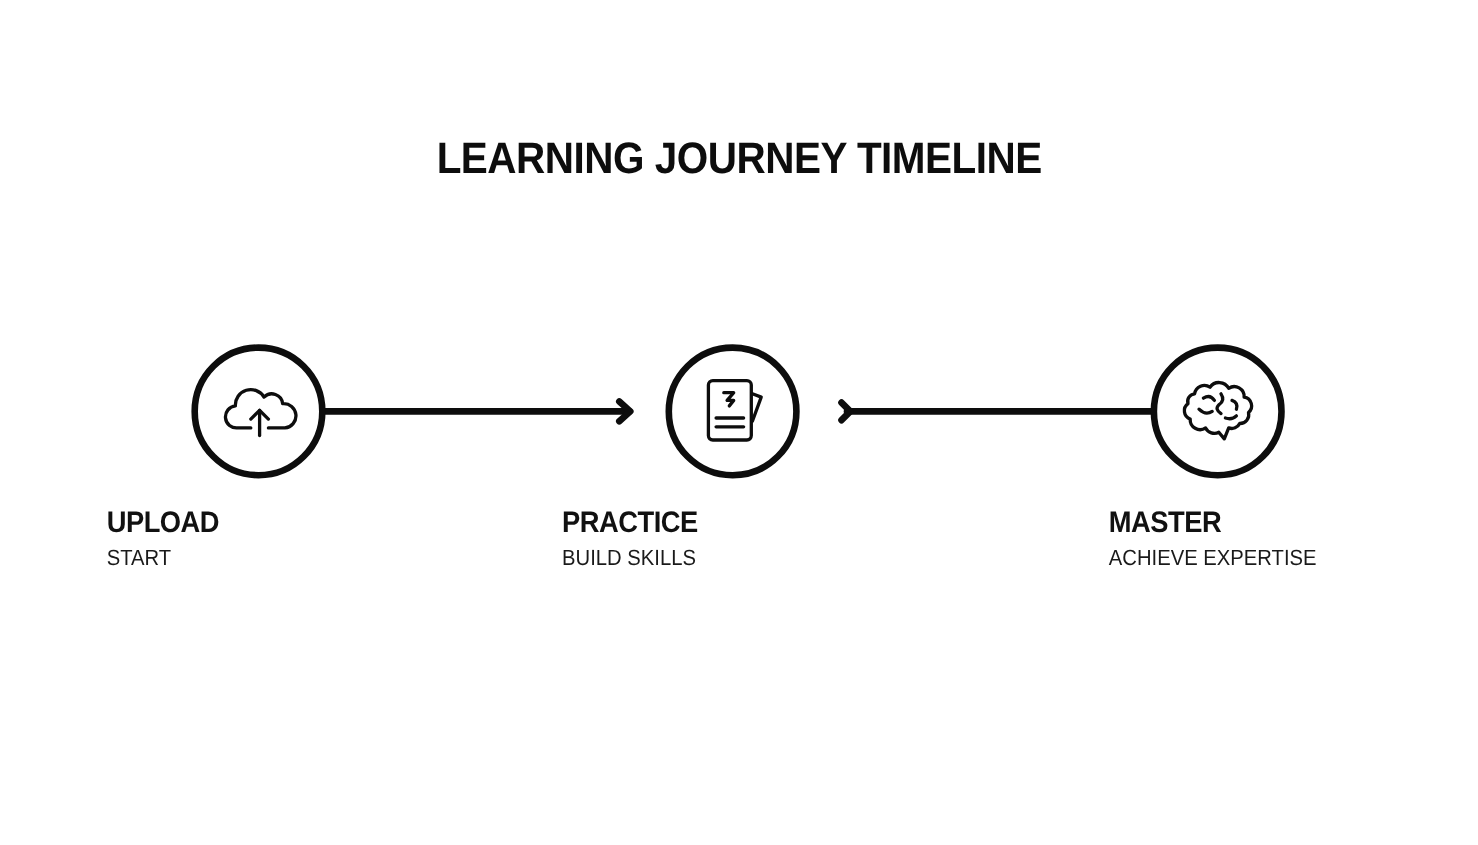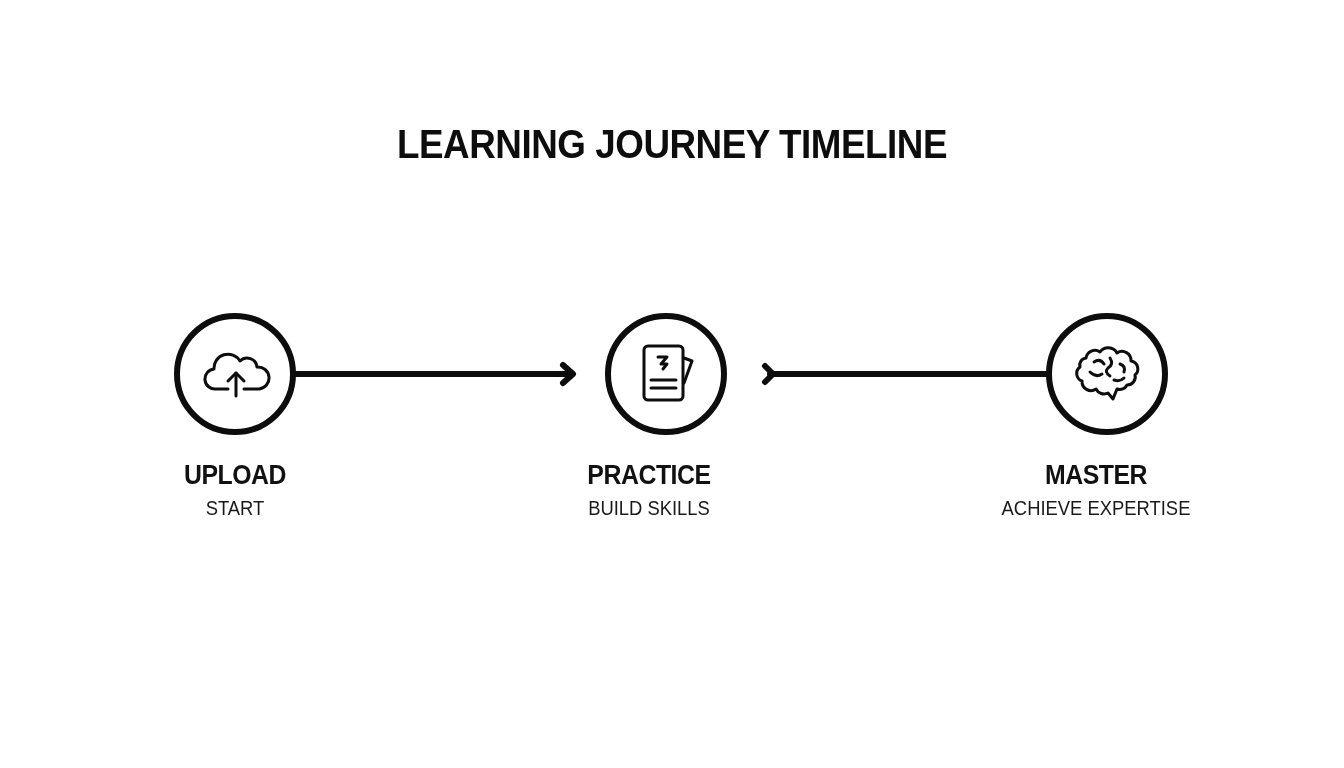--- a/index.html
+++ b/index.html
@@ -7,21 +7,21 @@
       width:1344px; height:768px; background:#ffffff; position:relative; overflow:hidden;
       font-family: "Liberation Sans", "DejaVu Sans", sans-serif; color:#111111;
     }
     .title {
       position:absolute; left:0; width:1344px; top:122px; text-align:center;
       font-size:40px; font-weight:bold; letter-spacing:-0.5px; color:#0d0d0d;
       transform: scaleX(0.92);
     }
     svg.diagram { position:absolute; left:0; top:0; }
     .label {
-      position:absolute; text-align:center; width:300px;
+      position:absolute; width:300px;
     }
     .label .main { font-size:27px; font-weight:bold; letter-spacing:-0.5px; display:block; transform:scaleX(0.92); }
     .label .sub { font-size:20px; display:block; margin-top:6px; color:#1a1a1a; transform:scaleX(0.92); }
   </style>
 </head>
 <body>
 
 <div class="title">LEARNING JOURNEY TIMELINE</div>
 
 <svg class="diagram" width="1344" height="768" viewBox="0 0 1344 768">
@@ -70,16 +70,16 @@
 </svg>
 
 <div class="label" style="left:85px; top:460px;">
   <span class="main">UPLOAD</span>
   <span class="sub">START</span>
 </div>
 <div class="label" style="left:499px; top:460px;">
   <span class="main">PRACTICE</span>
   <span class="sub">BUILD SKILLS</span>
 </div>
-<div class="label" style="left:946px; top:460px;">
+<div class="label" style="left:996px; top:460px;">
   <span class="main">MASTER</span>
   <span class="sub">ACHIEVE EXPERTISE</span>
 </div>
 
 </body></html>

